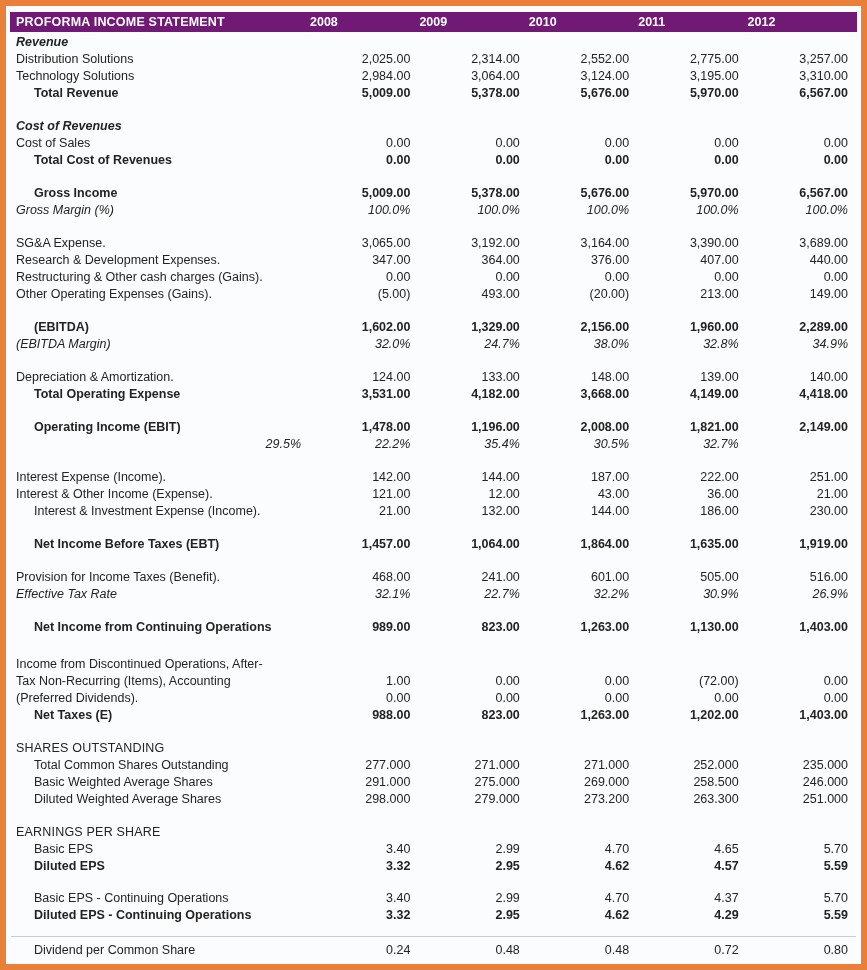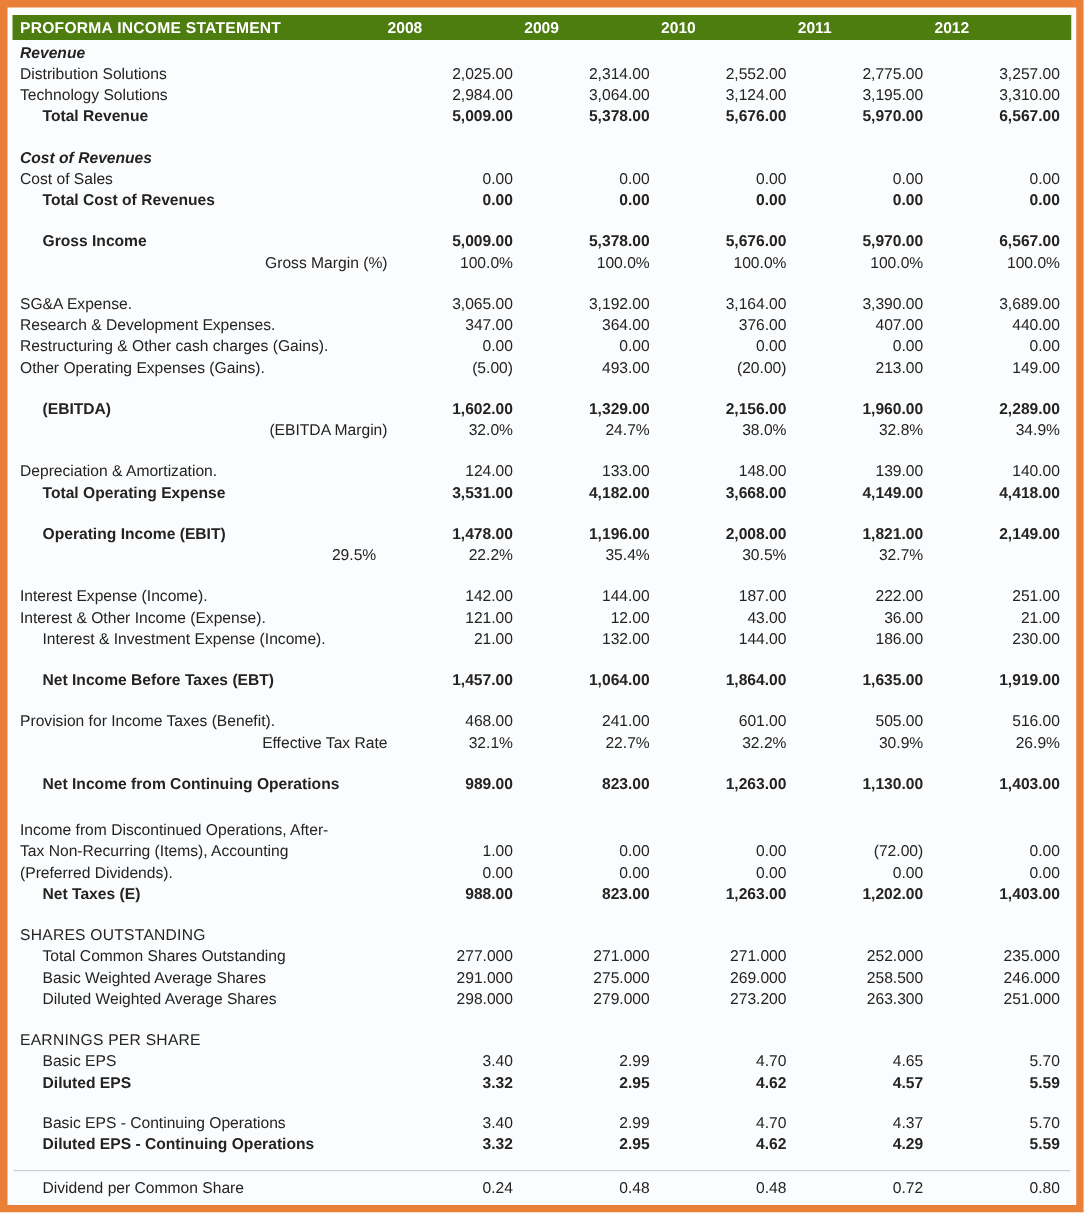--- a/index.html
+++ b/index.html
@@ -8,21 +8,21 @@
     box-sizing:border-box;
     width:867px;height:970px;
     border:6px solid #ea7f38;
     background:#fbfcfd;
     padding:3px 4px 0 4px;
     overflow:hidden;
   }
   .header-bar{
     display:grid;
     grid-template-columns:300px repeat(5,1fr);
-    background:#4d7c0f;
+    background:#701a75;
     color:#ffffff;
     font-weight:bold;
     font-size:12.5px;
     height:20px;
     line-height:20px;
     margin-top:3px;
   }
   .header-bar .title{padding-left:6px;letter-spacing:.2px;white-space:nowrap;}
   .header-bar .year{}
   .rows{margin-top:2px;}
@@ -33,21 +33,21 @@
     line-height:17px;
     font-size:12.5px;
     color:#232323;
   }
   .cell{overflow:hidden;}
   .cell.label{padding-left:6px;white-space:nowrap;}
   .cell.label.indent{padding-left:24px;}
   .cell.num{text-align:right;padding-right:9px;white-space:nowrap;}
   .row.section .label{font-weight:bold;font-style:italic;}
   .row.total .label,.row.total .num{font-weight:bold;}
-  .row.margin .label,.row.margin .num{text-align:right;}
+  .row.margin .label,.row.margin .num{font-style:italic;}
   .row.caps .label{letter-spacing:.2px;}
   .spacer{width:100%;}
   .rule{height:1px;background:#c9cdd4;margin:0 1px;}
 </style>
 </head>
 <body>
 
 <div class="frame">
   <div class="header-bar">
     <div class="cell label title">PROFORMA INCOME STATEMENT</div>

